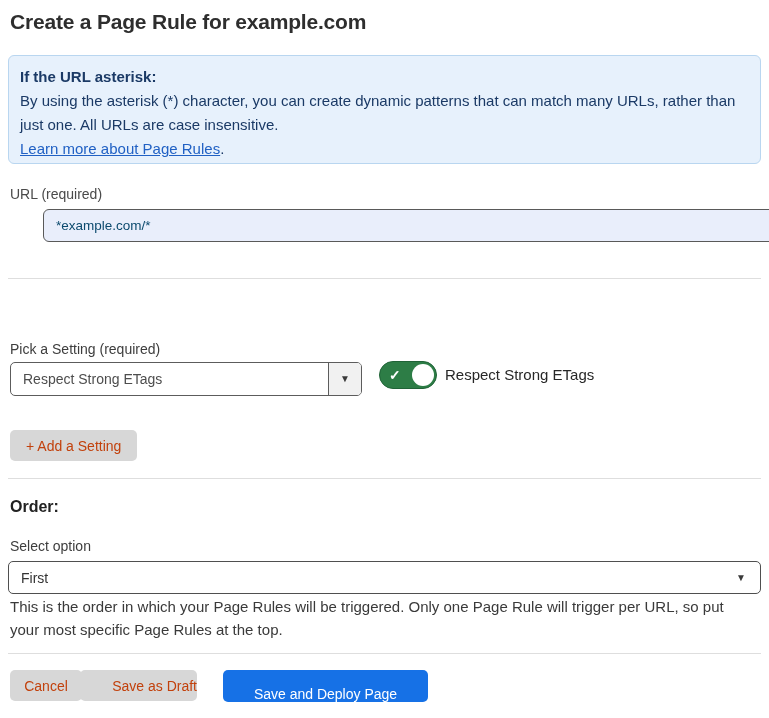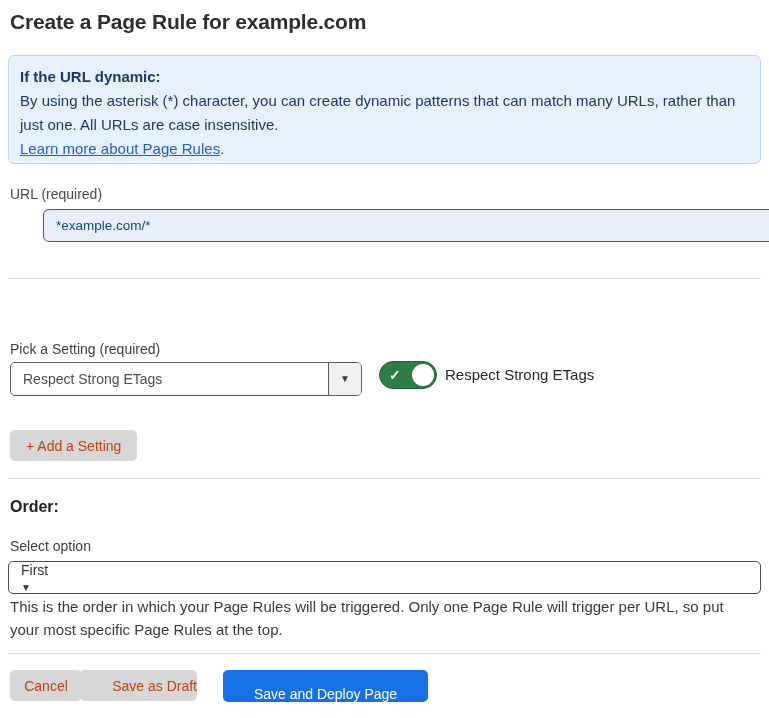--- a/index.html
+++ b/index.html
@@ -186,47 +186,47 @@
 
   
   .order-select {
     position: absolute;
     left: 8px; top: 561px;
     width: 753px; height: 33px;
     background: #ffffff;
     border: 1px solid #4f4f4f;
     border-radius: 5px;
     display: flex;
+    align-items: center;
     justify-content: space-between;
     padding: 0 14px 0 12px;
     font-size: 14px;
     color: #333333;
     cursor: pointer;
-    flex-direction: column;
   }
 
   
   .help-text {
     position: absolute;
     left: 10px; top: 596px;
     width: 742px;
     font-size: 15px;
     line-height: 22.5px;
     color: #3a3a3a;
   }
 </style>
 </head>
 <body>
 
 <div class="page">
 
   <h1 class="page-title">Create a Page Rule for example.com</h1>
 
   <div class="info-box">
-    <div class="info-heading">If the URL dynamic:</div>
+    <div class="info-heading">If the URL asterisk:</div>
     <div class="info-body">By using the asterisk (*) character, you can create dynamic patterns that can match many URLs, rather than just one. All URLs are case insensitive.</div>
     <div class="info-link-line"><a href="#">Learn more about Page Rules</a><span>.</span></div>
   </div>
 
   <label class="field-label url-label">URL (required)</label>
   <input class="url-input" type="text" value="*example.com/*" style="">
 
   <div class="divider d1"></div>
 
 

